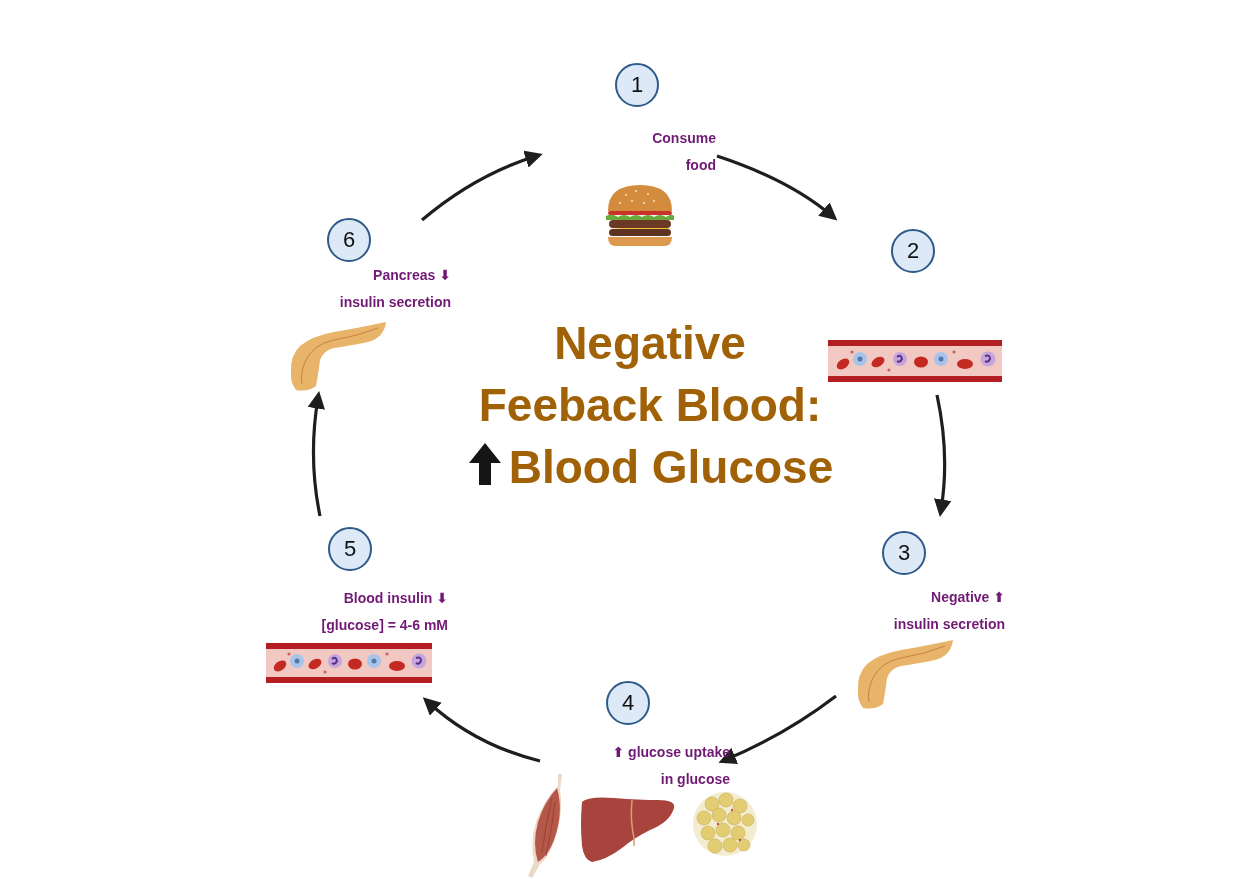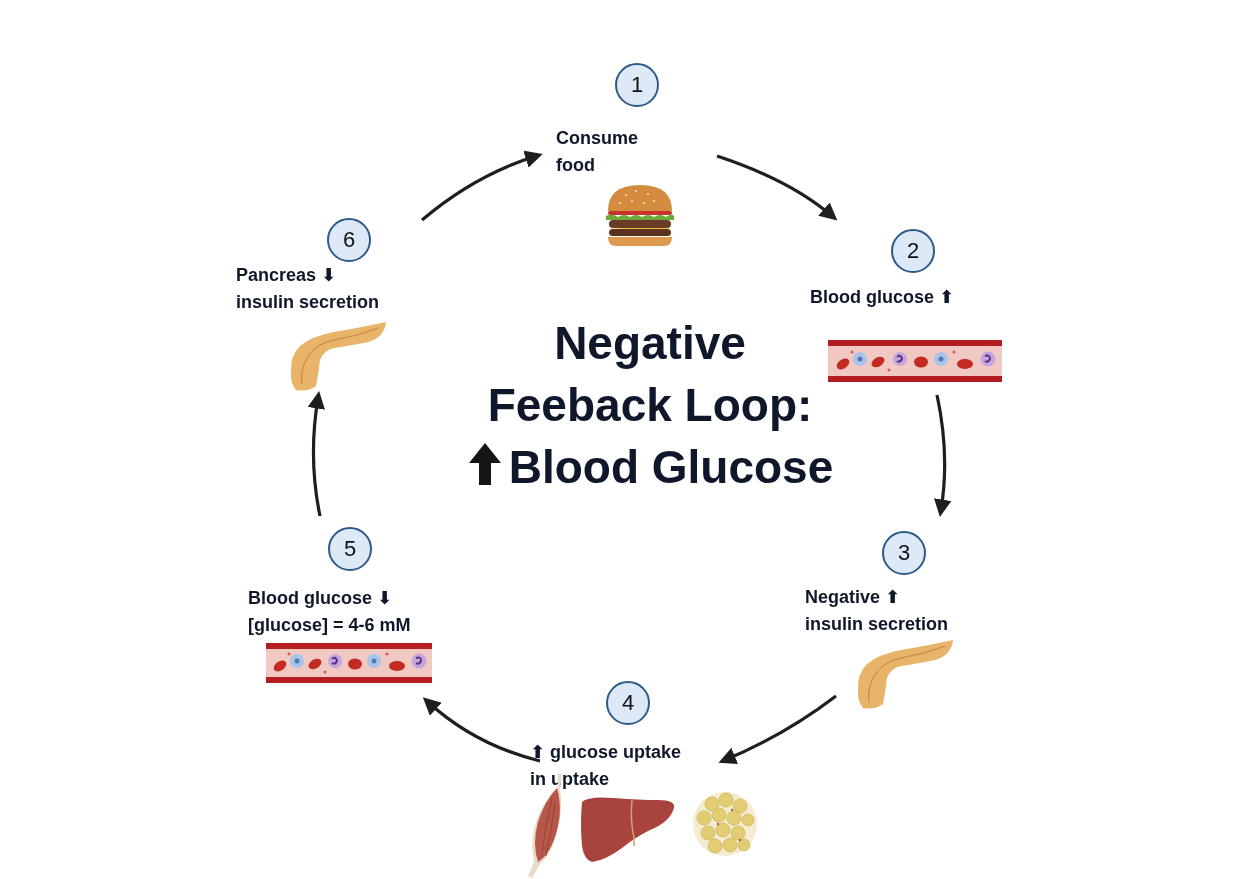--- a/index.html
+++ b/index.html
@@ -2,24 +2,24 @@
 <html><head>
 <meta charset="utf-8">
 <style>
   html, body { margin: 0; padding: 0; background: #ffffff; }
   body { width: 1256px; height: 879px; position: relative; overflow: hidden;
          font-family: "Liberation Sans", "DejaVu Sans", sans-serif; color: #1a1a1a; }
   .step-circle { position: absolute; width: 44px; height: 44px; border-radius: 50%;
     background: #dde9f7; border: 2.5px solid #2e5a8a; box-sizing: border-box;
     display: flex; align-items: center; justify-content: center;
     font-size: 22px; color: #111; font-weight: normal; }
-  .step-label { position: absolute; text-align: left; font-weight: bold;
-    font-size: 18px; line-height: 27px; color: #0f172a; white-space: nowrap; }
+  .step-label { position: absolute; text-align: right; font-weight: bold;
+    font-size: 14px; line-height: 27px; color: #701a75; white-space: nowrap; }
   .center-title { position: absolute; left: 440px; top: 312px; width: 420px;
-    text-align: center; font-weight: bold; font-size: 46px; line-height: 62px; color: #0f172a; }
+    text-align: center; font-weight: bold; font-size: 46px; line-height: 62px; color: #a16207; }
   .center-title .big-arrow { display: inline-block; vertical-align: -4px; margin-right: 6px; }
   svg.overlay { position: absolute; left: 0; top: 0; }
   .illus { position: absolute; }
 </style>
 </head>
 <body>
 
 <svg class="overlay" width="1256" height="879">
   <defs>
     <marker id="ah" viewBox="0 0 10 10" refX="6" refY="5" markerWidth="5.5" markerHeight="5.5" orient="auto-start-reverse">
@@ -29,21 +29,21 @@
   <path d="M717,156 Q790,180 832,216" fill="none" stroke="#1e1e1e" stroke-width="3.2" marker-end="url(#ah)"></path>
   <path d="M937,395 Q950,455 941,510" fill="none" stroke="#1e1e1e" stroke-width="3.2" marker-end="url(#ah)"></path>
   <path d="M836,696 Q785,735 725,760" fill="none" stroke="#1e1e1e" stroke-width="3.2" marker-end="url(#ah)"></path>
   <path d="M540,761 Q475,745 428,702" fill="none" stroke="#1e1e1e" stroke-width="3.2" marker-end="url(#ah)"></path>
   <path d="M320,516 Q308,458 318,398" fill="none" stroke="#1e1e1e" stroke-width="3.2" marker-end="url(#ah)"></path>
   <path d="M422,220 Q475,175 536,156" fill="none" stroke="#1e1e1e" stroke-width="3.2" marker-end="url(#ah)"></path>
 </svg>
 
 <div class="center-title">
   <div>Negative</div>
-  <div>Feeback Loop:</div>
+  <div>Feeback Blood:</div>
   <div>
     <svg class="big-arrow" width="36" height="46" viewBox="0 0 36 46">
       <path d="M18,2 L34,22 L24,22 L24,44 L12,44 L12,22 L2,22 z" fill="#151515"></path>
     </svg><span>Blood Glucose</span>
   </div>
 </div>
 
 <div class="step-circle" style="left:615px;top:63px;">1</div>
 <div class="step-label" style="left:556px;top:125px;width:160px;">
   <div>Consume</div>
@@ -63,21 +63,20 @@
   <rect x="6" y="28" width="64" height="4" rx="2" fill="#c8332b"></rect>
   <path d="M4,33 Q10,30 16,34 Q22,30 28,34 Q34,30 40,34 Q46,30 52,34 Q58,30 64,34 Q70,30 72,33 L72,37 L4,37 z" fill="#6aaa3a"></path>
   <rect x="7" y="37" width="62" height="8" rx="4" fill="#6a3a26"></rect>
   <path d="M8,45 L68,45 L58,50 L50,46 L20,46 z" fill="#f1c232"></path>
   <rect x="7" y="46" width="62" height="7" rx="3.5" fill="#5d3220"></rect>
   <path d="M6,54 L70,54 Q70,63 62,63 L14,63 Q6,63 6,54 z" fill="#dd9a4e"></path>
 </svg>
 
 <div class="step-circle" style="left:891px;top:229px;">2</div>
 <div class="step-label" style="left:810px;top:284px;width:200px;">
-  <div>Blood glucose ⬆</div>
 </div>
 <svg class="illus" style="left:828px;top:340px;" width="174" height="42" viewBox="0 0 174 42">
   <rect x="0" y="0" width="174" height="42" fill="#f2c9c2"></rect>
   <rect x="0" y="0" width="174" height="6" fill="#b41d22"></rect>
   <rect x="0" y="36" width="174" height="6" fill="#b41d22"></rect>
   <ellipse cx="15" cy="24" rx="7" ry="4.5" transform="rotate(-35 15 24)" fill="#c22a22"></ellipse>
   <circle cx="32" cy="19" r="7" fill="#a9c4ea"></circle>
     <circle cx="32" cy="19" r="2.5" fill="#5577aa"></circle>
   <ellipse cx="50" cy="22" rx="7" ry="4.5" transform="rotate(-30 50 22)" fill="#c22a22"></ellipse>
   <circle cx="72" cy="19" r="7" fill="#c4a6dc"></circle>
@@ -101,21 +100,21 @@
   <div>insulin secretion</div>
 </div>
 <svg class="illus" style="left:855px;top:638px;" width="100" height="72" viewBox="0 0 100 72">
   <path d="M98,2 Q96,18 80,22 Q60,26 46,28 Q36,30 32,40 Q30,56 28,66 Q20,72 8,70 Q2,62 3,52 Q2,36 12,26 Q24,16 46,12 Q70,8 98,2 z" fill="#e7b46a"></path>
   <path d="M90,8 Q70,16 46,20 Q26,24 18,40 Q12,52 14,64" stroke="#c9813e" stroke-width="1" fill="none"></path>
 </svg>
 
 <div class="step-circle" style="left:606px;top:681px;">4</div>
 <div class="step-label" style="left:530px;top:739px;width:200px;">
   <div>⬆ glucose uptake</div>
-  <div>in uptake</div>
+  <div>in glucose</div>
 </div>
 <svg class="illus" style="left:524px;top:772px;" width="48" height="106" viewBox="0 0 48 106">
   <path d="M34,2 L38,2 L36,18 Q40,40 30,70 Q24,86 16,92 L8,106 L4,104 L10,90 Q6,70 12,50 Q20,28 34,14 z" fill="#ead9c6"></path>
   <path d="M33,16 Q40,40 30,68 Q24,84 14,90 Q8,72 14,50 Q20,30 33,16 z" fill="#b5584a"></path>
   <path d="M28,26 Q22,50 18,80 M31,30 Q28,56 22,84" stroke="#8e3b31" stroke-width="0.8" fill="none"></path>
 </svg>
 <svg class="illus" style="left:578px;top:794px;" width="100" height="70" viewBox="0 0 100 70">
   <path d="M4,8 Q10,2 36,4 Q62,6 80,6 Q98,6 96,14 Q92,28 72,36 Q56,44 44,54 Q28,66 14,68 Q6,66 4,52 Q2,30 4,8 z" fill="#a8443d"></path>
   <path d="M54,6 Q52,26 56,44 L56,52" stroke="#d8a070" stroke-width="1.5" fill="none"></path>
 </svg>
@@ -138,21 +137,21 @@
   </g>
   <g fill="#c05050">
       <circle cx="28" cy="34" r="1.2"></circle>
       <circle cx="42" cy="20" r="1.2"></circle>
       <circle cx="50" cy="50" r="1.2"></circle>
     </g>
 </svg>
 
 <div class="step-circle" style="left:328px;top:527px;">5</div>
 <div class="step-label" style="left:248px;top:585px;width:200px;">
-  <div>Blood glucose ⬇</div>
+  <div>Blood insulin ⬇</div>
   <div>[glucose] = 4-6 mM</div>
 </div>
 <svg class="illus" style="left:266px;top:643px;" width="166" height="40" viewBox="0 0 166 40">
   <rect x="0" y="0" width="166" height="40" fill="#f2c9c2"></rect>
   <rect x="0" y="0" width="166" height="6" fill="#b41d22"></rect>
   <rect x="0" y="34" width="166" height="6" fill="#b41d22"></rect>
   <ellipse cx="14" cy="23" rx="7" ry="4.5" transform="rotate(-35 14 23)" fill="#c22a22"></ellipse>
   <circle cx="31" cy="18" r="7" fill="#a9c4ea"></circle>
     <circle cx="31" cy="18" r="2.5" fill="#5577aa"></circle>
   <ellipse cx="49" cy="21" rx="7" ry="4.5" transform="rotate(-30 49 21)" fill="#c22a22"></ellipse>
@@ -165,20 +164,20 @@
   <circle cx="153" cy="18" r="7.5" fill="#c4a6dc"></circle>
     <path d="M150,15 Q155,13 155,18 Q153,22 150,20" stroke="#5a3088" stroke-width="2" fill="none"></path>
   <g fill="#d06060">
       <circle cx="23" cy="11" r="1.6"></circle>
       <circle cx="59" cy="29" r="1.6"></circle>
       <circle cx="121" cy="11" r="1.6"></circle>
     </g>
 </svg>
 
 <div class="step-circle" style="left:327px;top:218px;">6</div>
-<div class="step-label" style="left:236px;top:262px;width:200px;">
+<div class="step-label" style="left:251px;top:262px;width:200px;">
   <div>Pancreas ⬇</div>
   <div>insulin secretion</div>
 </div>
 <svg class="illus" style="left:288px;top:320px;" width="100" height="72" viewBox="0 0 100 72">
   <path d="M98,2 Q96,18 80,22 Q60,26 46,28 Q36,30 32,40 Q30,56 28,66 Q20,72 8,70 Q2,62 3,52 Q2,36 12,26 Q24,16 46,12 Q70,8 98,2 z" fill="#e7b46a"></path>
   <path d="M90,8 Q70,16 46,20 Q26,24 18,40 Q12,52 14,64" stroke="#c9813e" stroke-width="1" fill="none"></path>
 </svg>
 
 </body></html>

